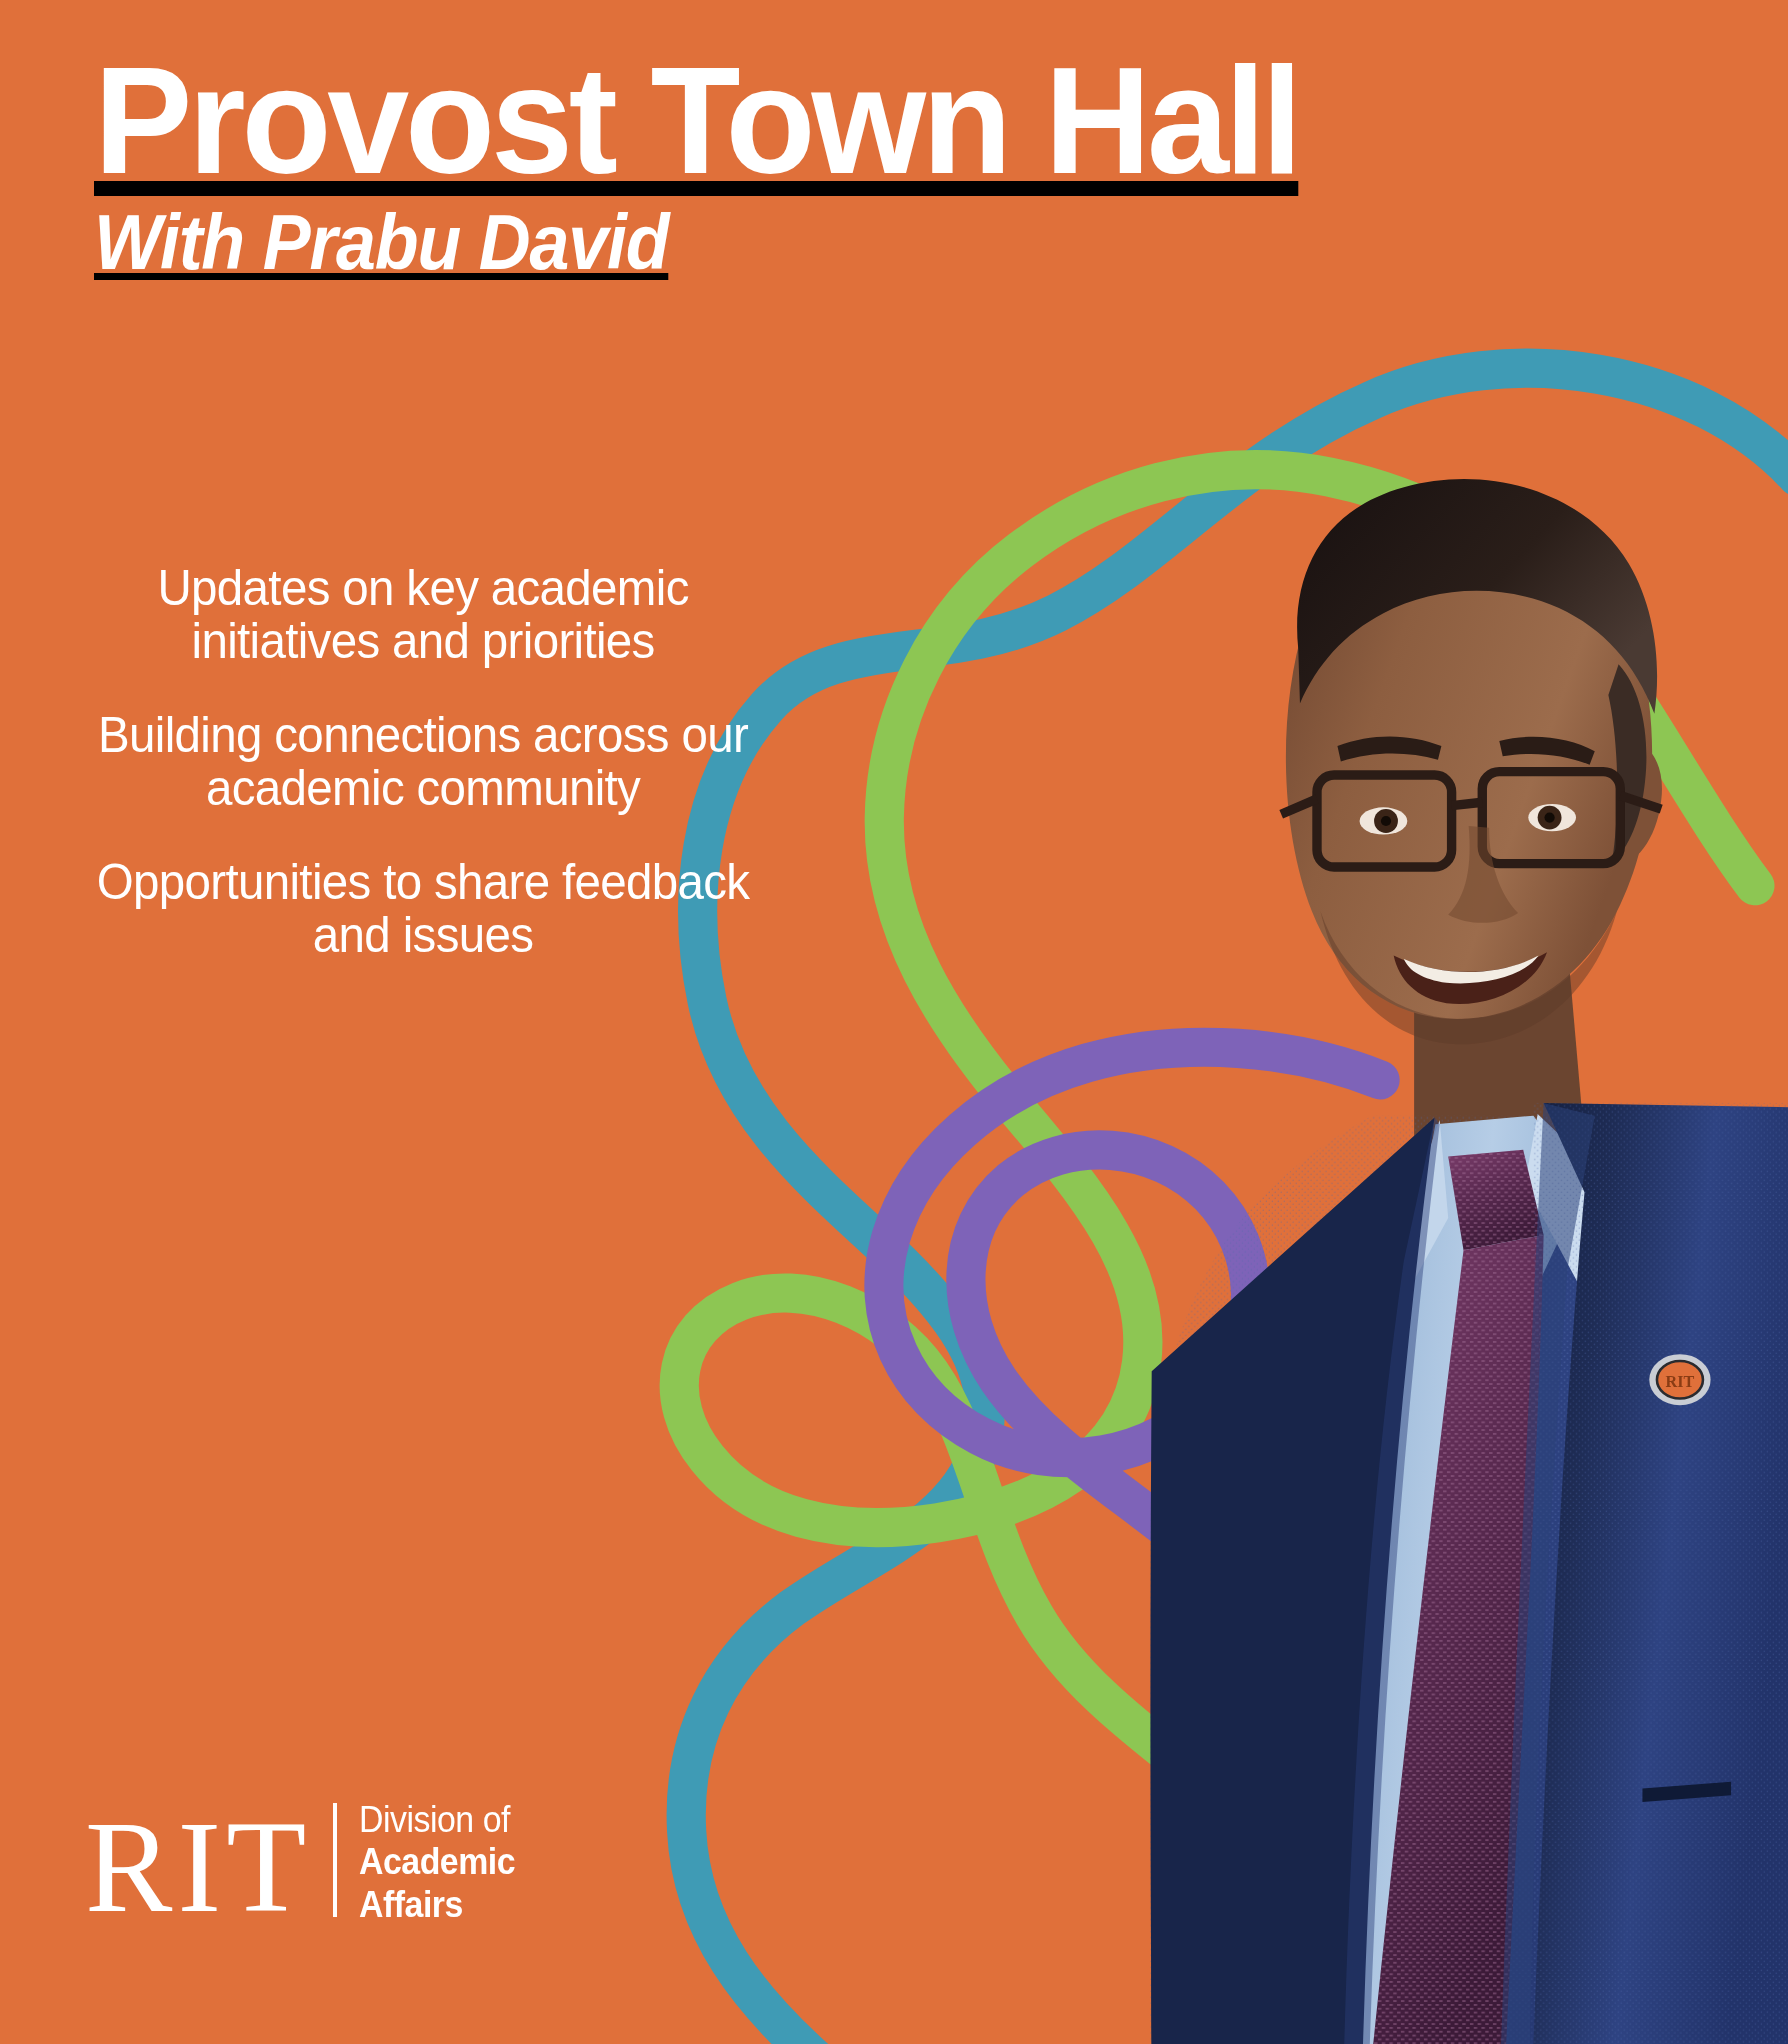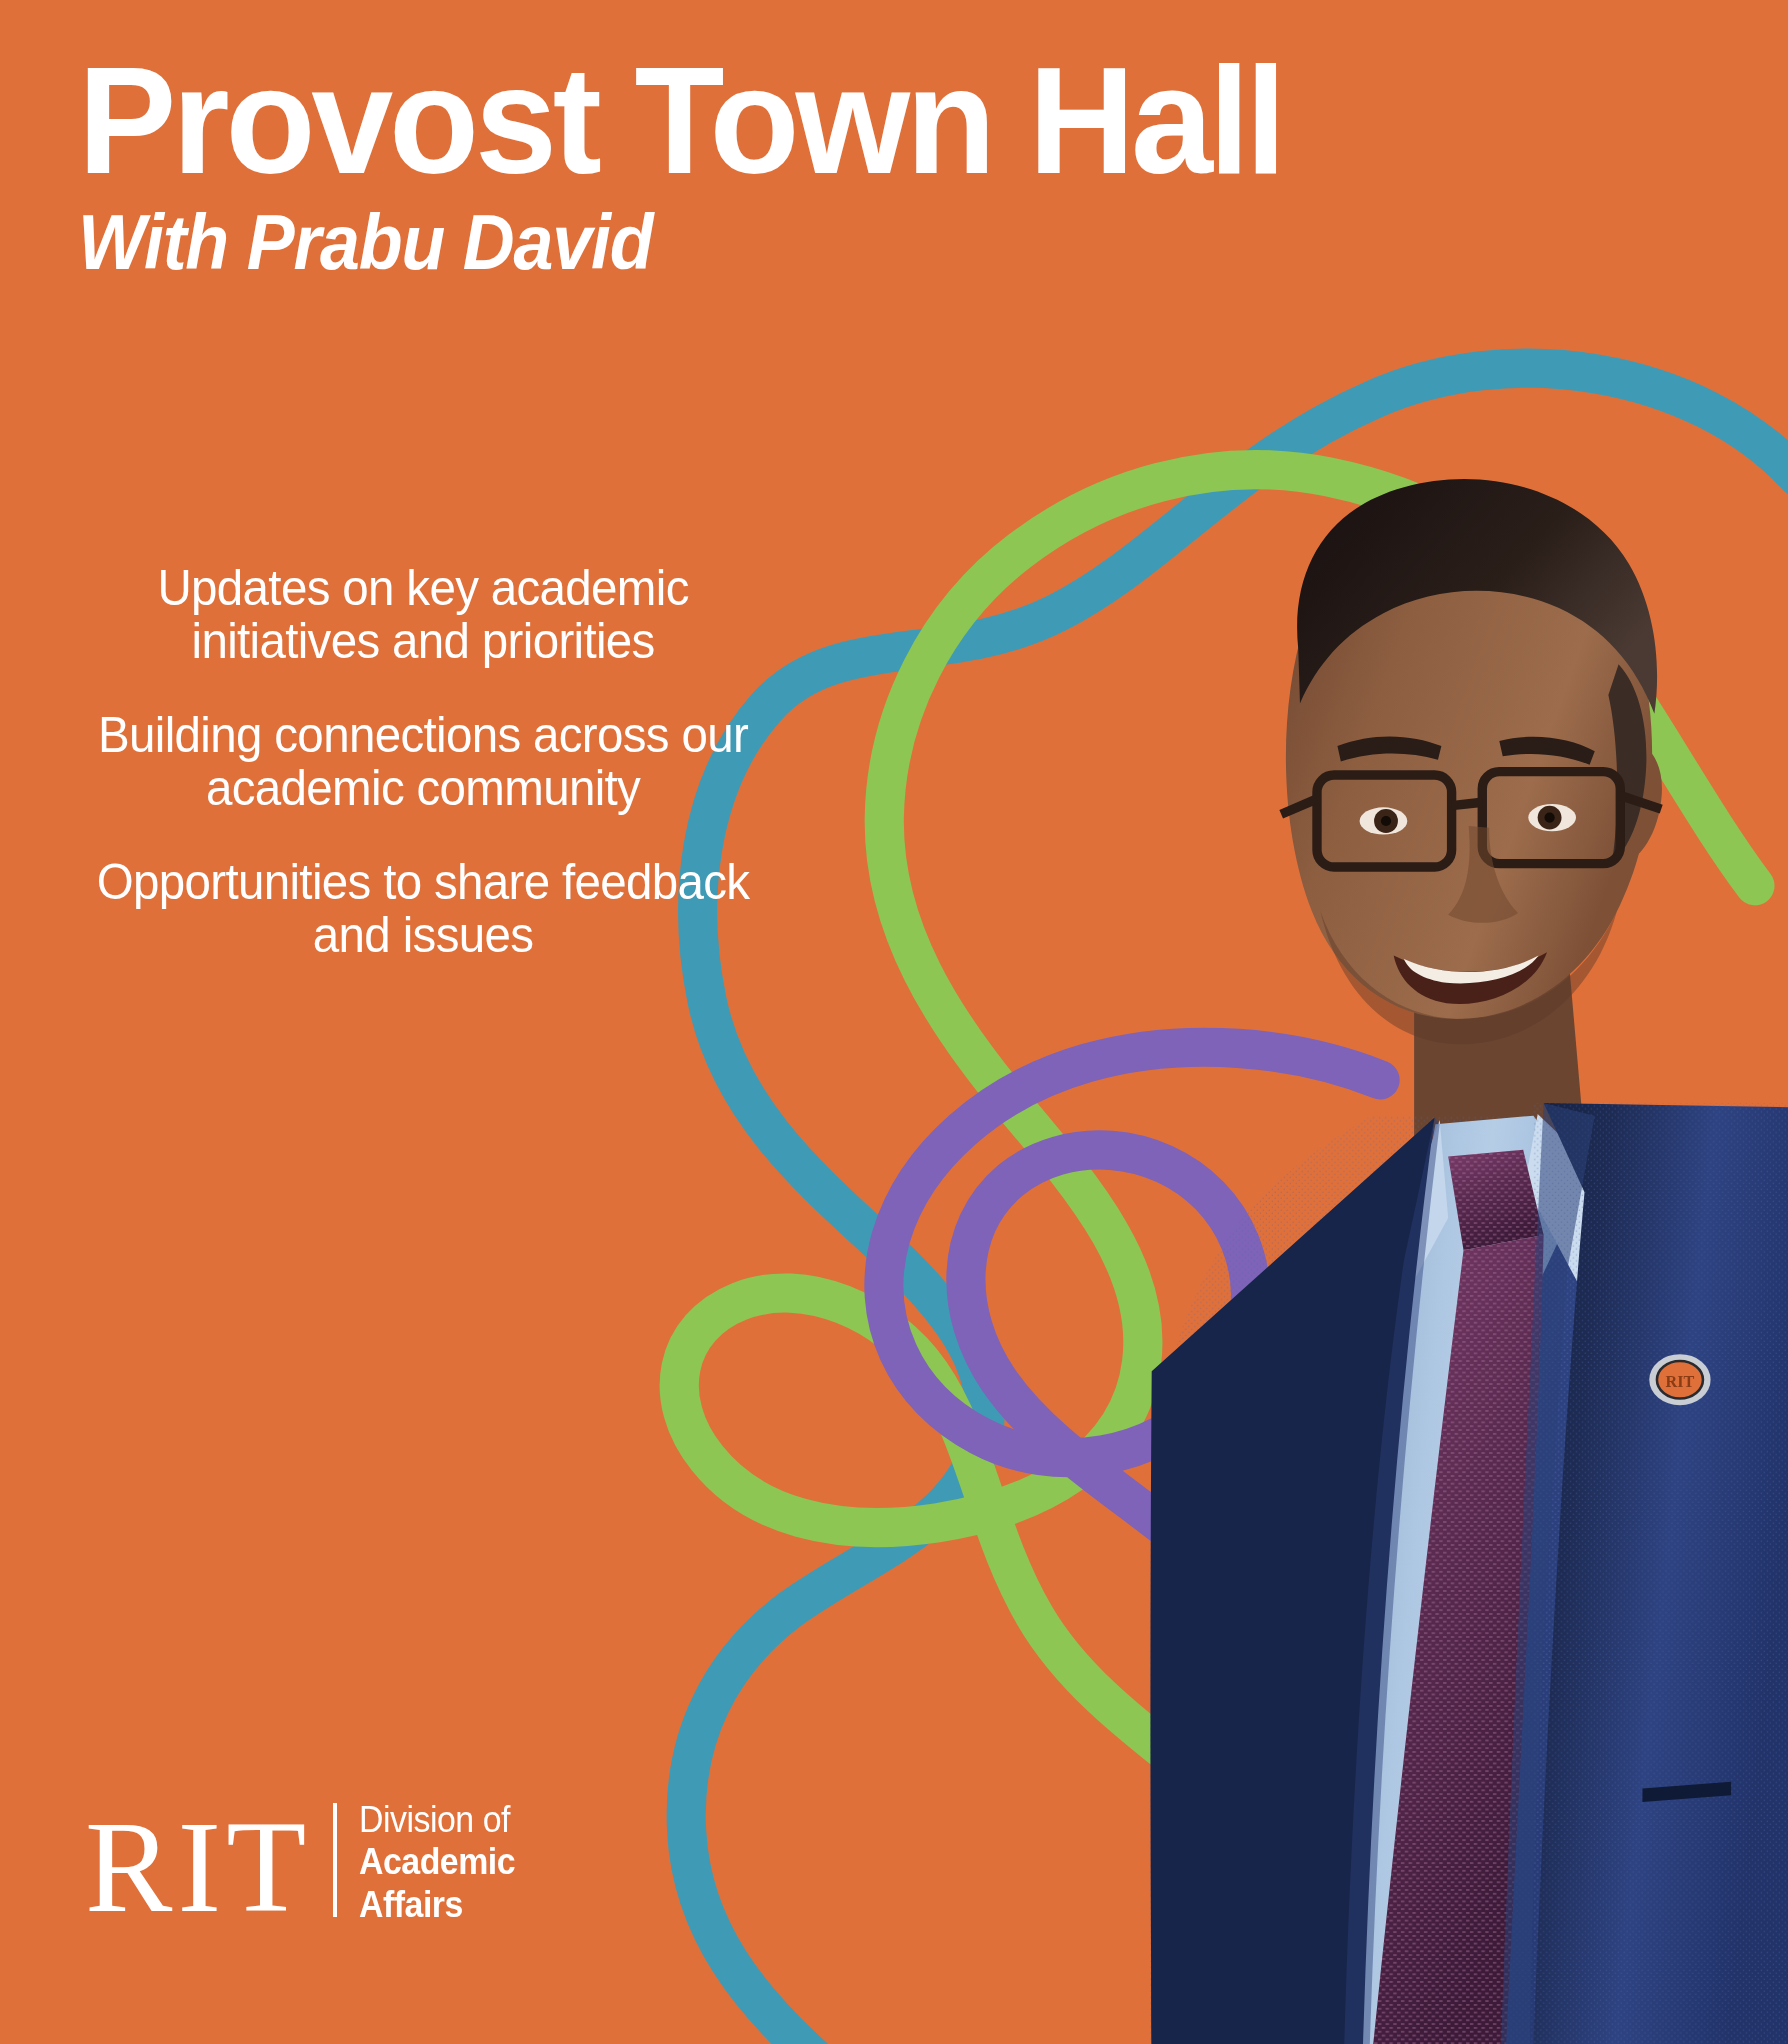--- a/index.html
+++ b/index.html
@@ -32,23 +32,24 @@
     right: 0;
     bottom: 0;
     width: 852px;
     height: 1780px;
     pointer-events: none;
   }
 
   
   .headline-block {
     position: absolute;
-    left: 78px;
+    left: 94px;
     top: 51px;
     width: 1670px;
+    text-decoration: underline;
   }
   .title {
     font-size: 152px;
     line-height: 0.92;
     font-weight: 700;
     color: #FFFFFF;
     letter-spacing: -4.3px;
     margin: 0;
     white-space: nowrap;
     transform: scaleX(0.97);

